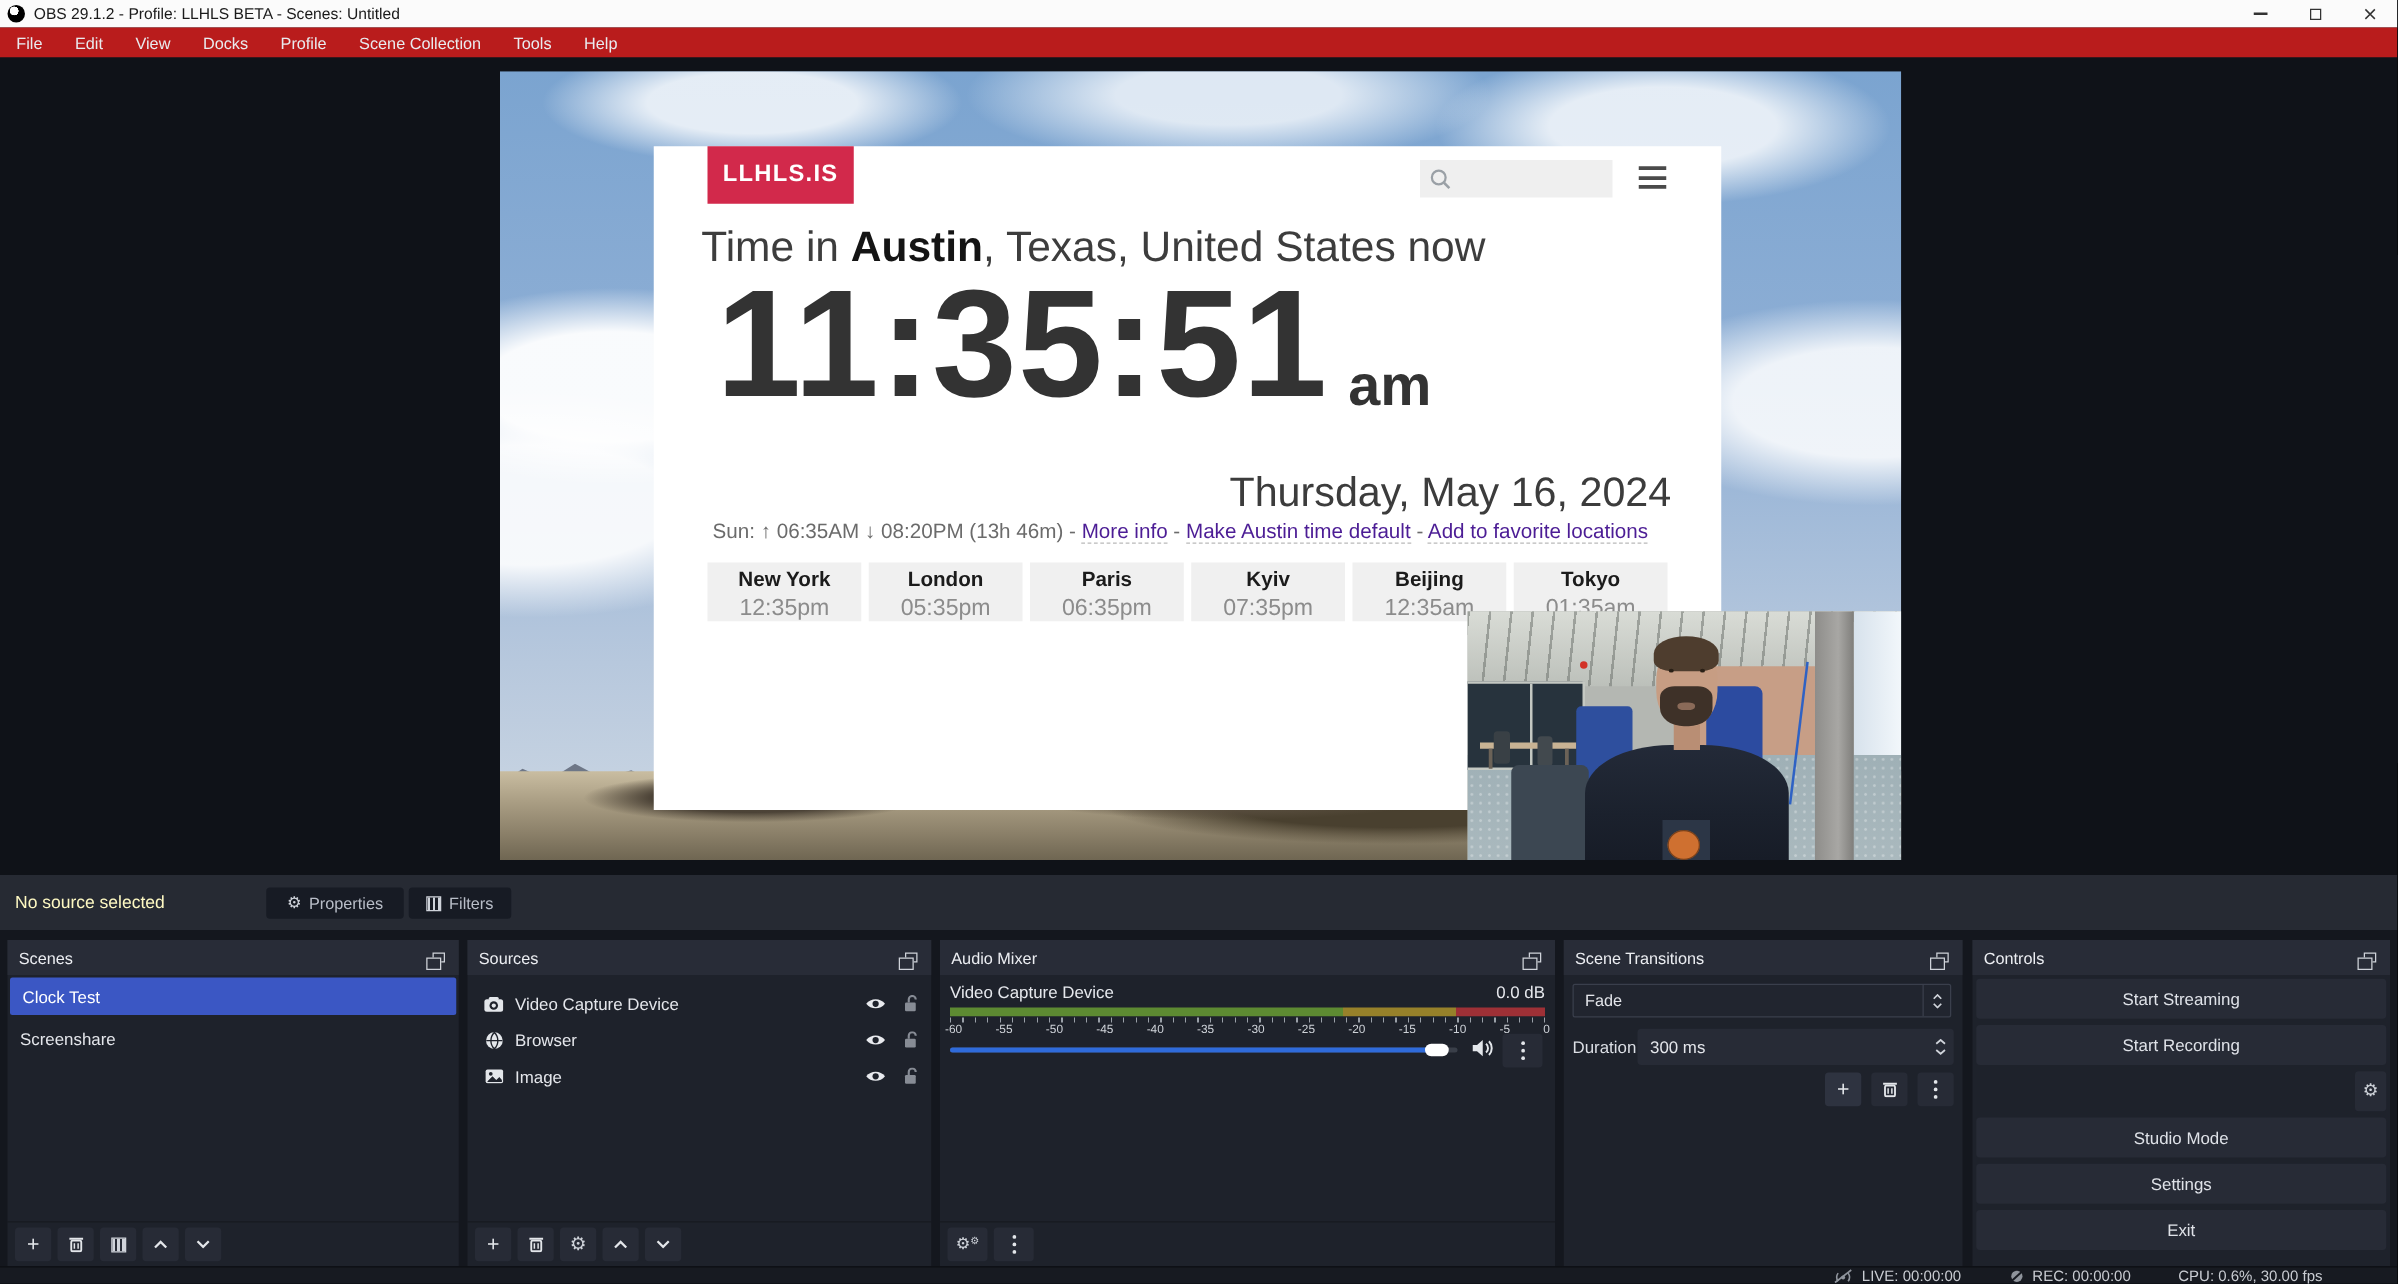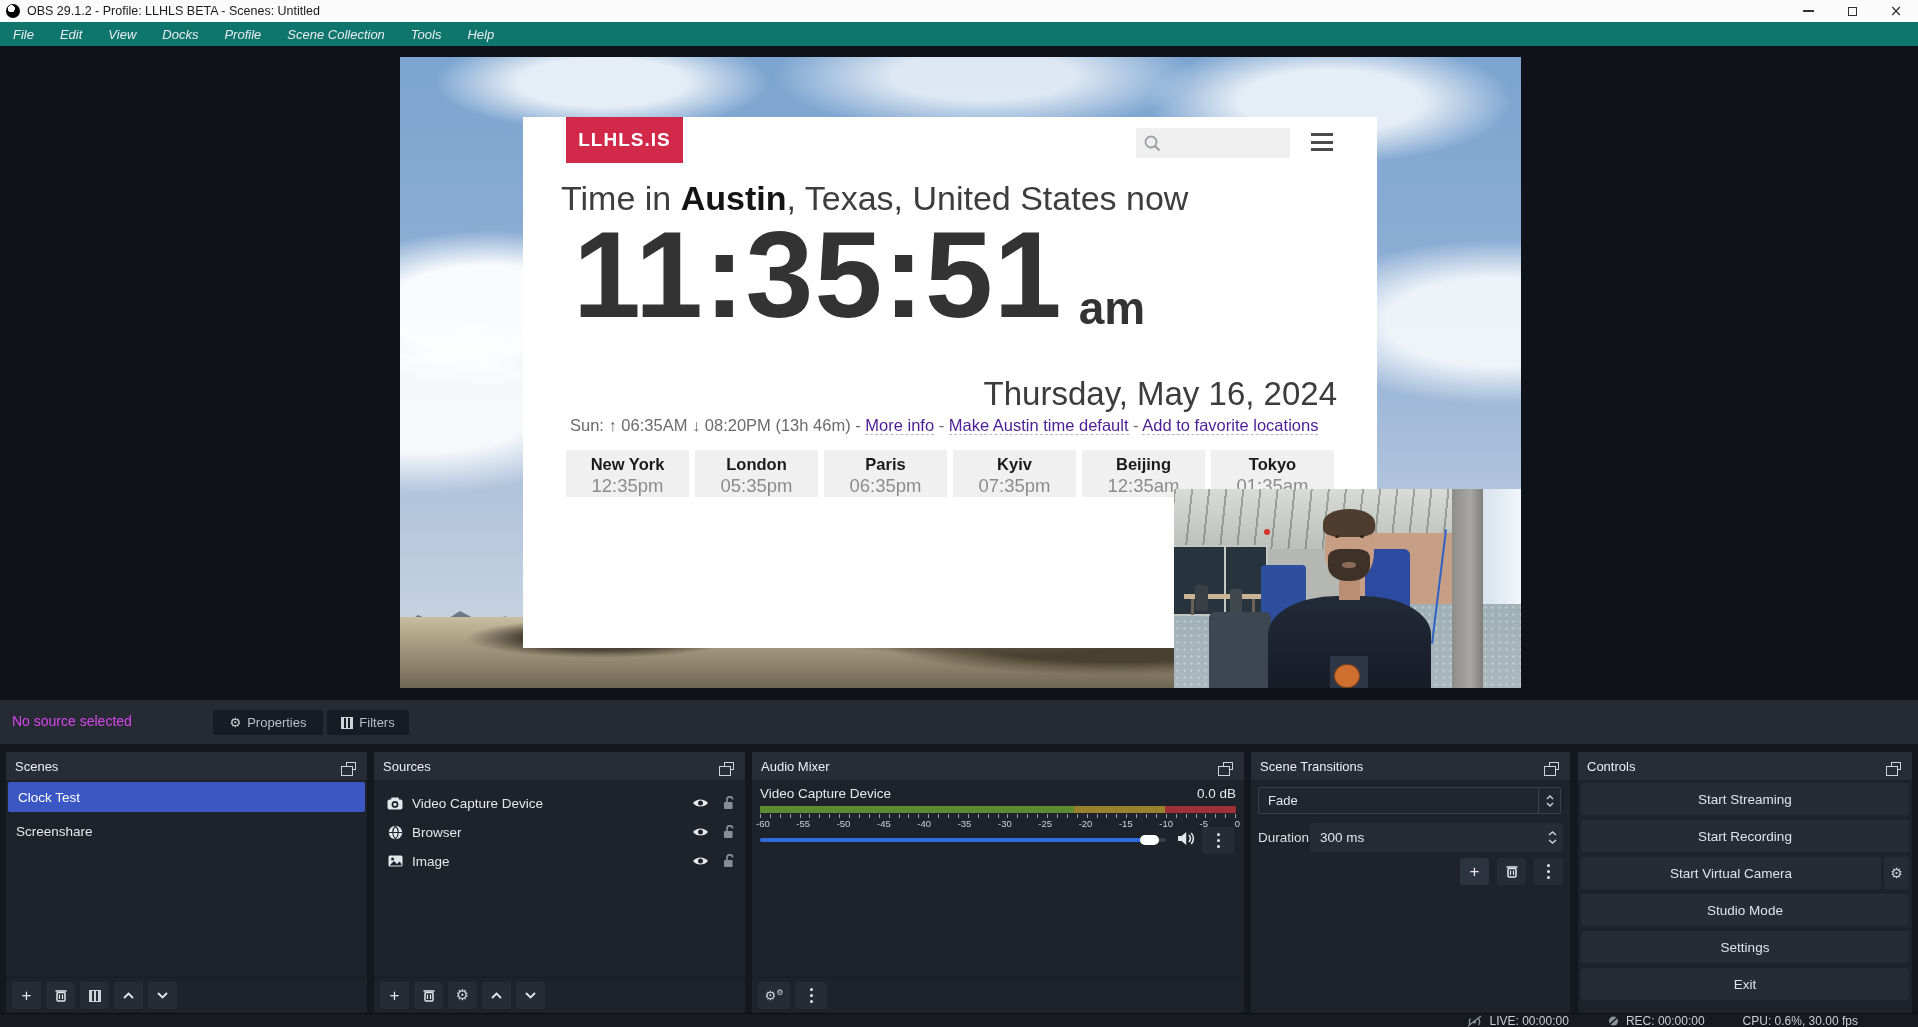--- a/index.html
+++ b/index.html
@@ -17,22 +17,22 @@
   .obs-logo { width:14px; height:14px; border-radius:50%; margin:0 7px 0 6px;
     background:radial-gradient(circle at 38% 34%, #fff 0 27%, #000 29%); }
   .win-btns { margin-left:auto; display:flex; height:100%; }
   .win-btn { width:44px; height:100%; display:flex; align-items:center; justify-content:center; color:#222; }
   .glyph-min { width:11px; height:2px; background:#333; }
   .glyph-max { width:9px; height:9px; border:1.2px solid #333; position:relative; background:#fbfbfb; }
   .glyph-max::before { content:""; position:absolute; left:2px; top:-4px; width:9px; height:9px; border:1.2px solid #333; z-index:-1; }
   .glyph-close { font-size:15px; line-height:1; color:#333; font-family:"DejaVu Sans",sans-serif; }
 
   
-  .menubar { position:absolute; left:0; top:22px; width:100%; height:24px; background:#0f766e;
-    display:flex; align-items:flex-start;font-style:italic; }
+  .menubar { position:absolute; left:0; top:22px; width:100%; height:24px; background:#b91c1c;
+    display:flex; align-items:flex-start; }
   .menu-item { color:#e9ebef; font-size:13px; padding:0 13px; height:100%; display:flex; align-items:center; }
 
   
   .preview-region { position:absolute; left:0; top:46px; width:100%; height:654px; background:#0f1218; }
   .canvas { position:absolute; left:400px; top:11px; width:1121px; height:631px; overflow:hidden; }
   .sky { position:absolute; inset:0;
     background:
       radial-gradient(ellipse 260px 110px at 8% 40%, rgba(255,255,255,.95) 0 40%, rgba(255,255,255,0) 72%),
       radial-gradient(ellipse 300px 120px at 2% 55%, rgba(255,255,255,.9) 0 40%, rgba(255,255,255,0) 75%),
       radial-gradient(ellipse 240px 70px at 18% 4%, rgba(255,255,255,.8) 0 35%, rgba(255,255,255,0) 70%),
@@ -103,21 +103,21 @@
     box-shadow:inset 0 0 0 1px rgba(40,20,5,.5); }
   .wc-neck { position:absolute; left:47.5%; top:42%; width:6%; height:14%; background:#b98e74; }
   .wc-head { position:absolute; left:43.5%; top:12%; width:14%; height:34%; background:#c79d83; border-radius:46% 46% 42% 42%; }
   .wc-hair { position:absolute; left:43%; top:10%; width:15%; height:14%; background:#4e3d2e; border-radius:50% 50% 30% 30%; }
   .wc-beard { position:absolute; left:44.5%; top:30%; width:12%; height:16%; background:#3e3128; border-radius:28% 28% 46% 46%; }
   .wc-mouth { position:absolute; left:48.5%; top:36.5%; width:4%; height:3%; background:#8a6a58; border-radius:40%; }
   .wc-eye { position:absolute; width:4px; height:3px; border-radius:50%; background:#2a2016; top:23%; }
 
   
   .src-toolbar { position:absolute; left:0; top:700px; width:100%; height:44px; background:#262a33; }
-  .no-source { position:absolute; left:12px; top:13px; font-size:14px; color:#d946ef; }
+  .no-source { position:absolute; left:12px; top:13px; font-size:14px; color:#fef9c3; }
   .tb-btn { position:absolute; top:10px; height:25px; background:#171b24; border-radius:3px; color:#b9bec8;
     font-size:13px; display:flex; align-items:center; justify-content:center; gap:6px; }
   .gear-glyph { font-family:"DejaVu Sans",sans-serif; font-size:13px; color:#cfd3da; line-height:1; }
   .filter-ic { width:12px; height:12px; border:1px solid #cfd3da;
     background:repeating-linear-gradient(90deg,#cfd3da 0 2px, rgba(0,0,0,0) 2px 4px); }
 
   
   .panel { position:absolute; top:752px; height:261px; background:#1e222b; }
   .panel-header { height:28px; background:#282c37; display:flex; align-items:center; padding:0 9px;
     font-size:13px; font-weight:normal; color:#eceef2; }
@@ -536,21 +536,20 @@
     </div>
   </div>
 
   <div class="panel" style="left:1578px; width:334px;">
     <div class="panel-header">
       <span>Controls</span>
       <span class="popout"></span>
     </div>
     <div class="ctl-btn" style="top:31px;">Start Streaming</div>
     <div class="ctl-btn" style="top:68px;">Start Recording</div>
-    <div class="ctl-btn" style="top:105px; width:300px;">Start Virtual Camera</div>
     <div class="ctl-gear" style="top:105px;">
         <span class="gear-glyph" style="font-size:14px;">⚙</span>
       </div>
     <div class="ctl-btn" style="top:142px;">Studio Mode</div>
     <div class="ctl-btn" style="top:179px;">Settings</div>
     <div class="ctl-btn" style="top:216px;">Exit</div>
   </div>
 
   <div class="statusbar">
     <span class="grp">

